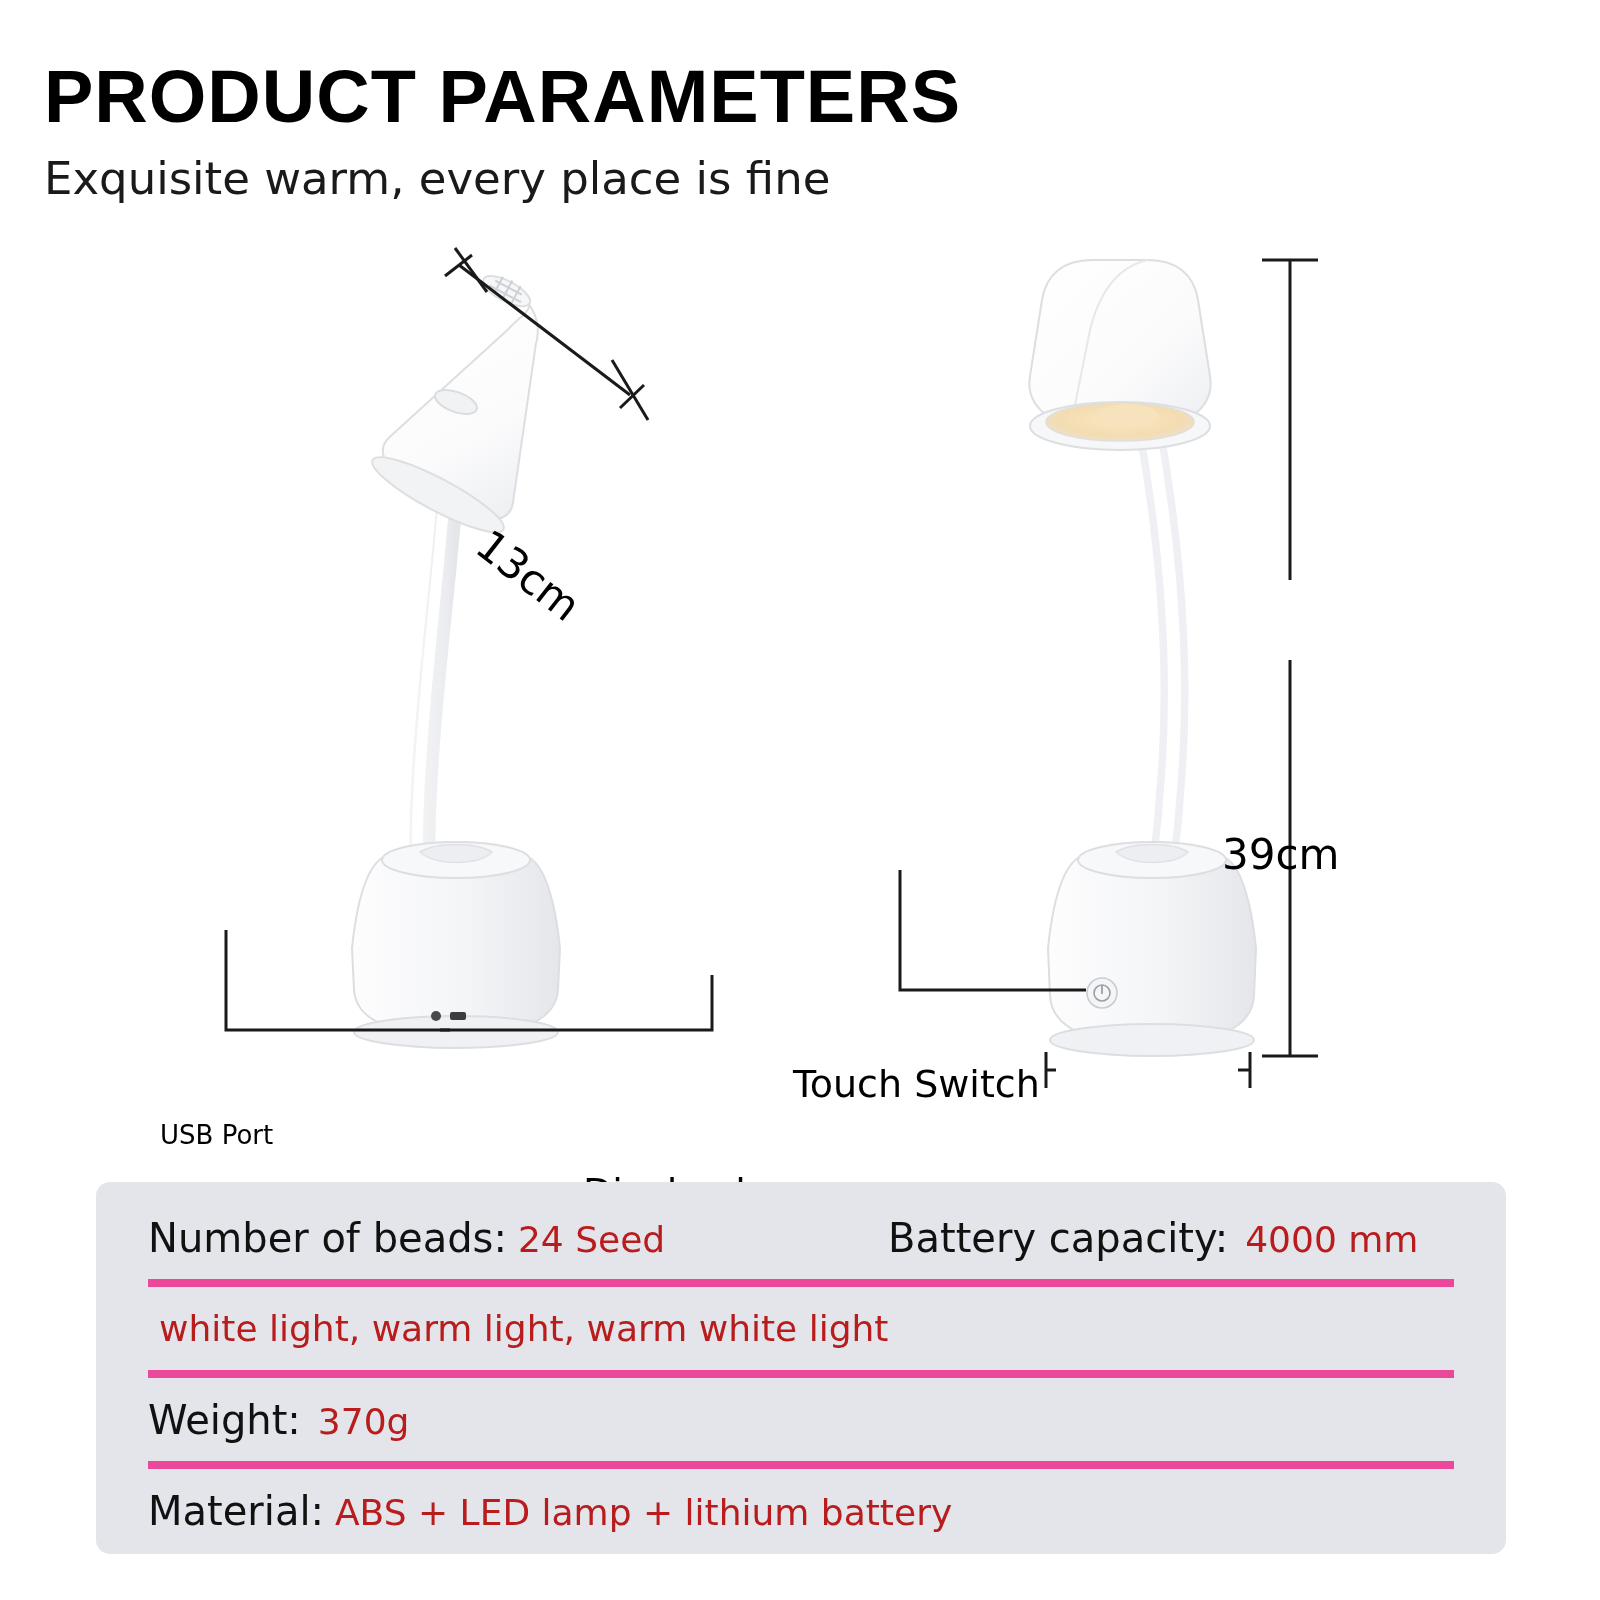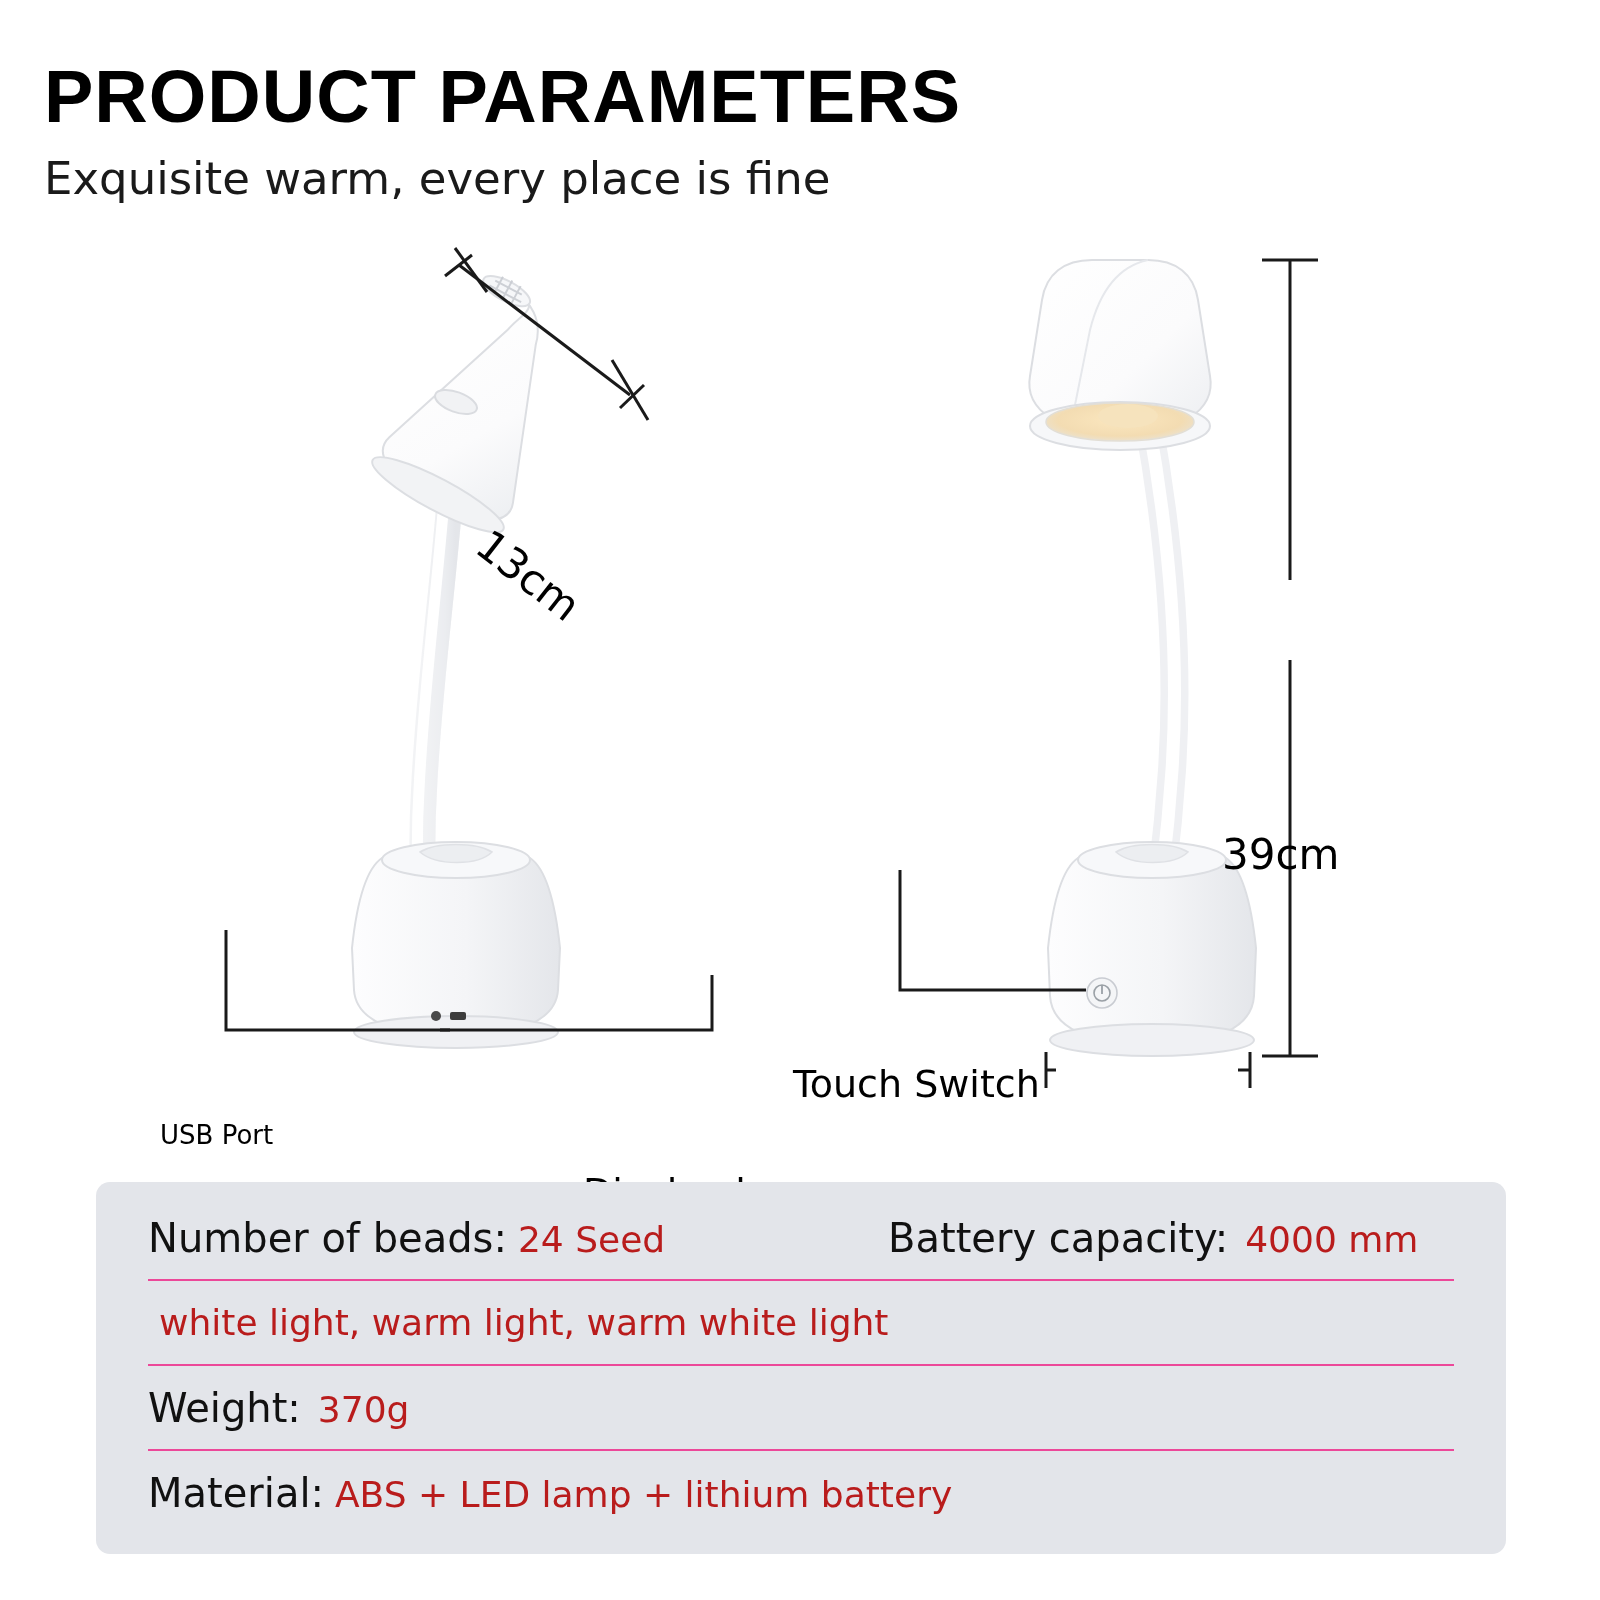--- a/index.html
+++ b/index.html
@@ -112,21 +112,21 @@
     border-radius: 14px;
     box-sizing: border-box;
     padding: 14px 0 14px 0;
   }
   .spec-row {
     position: relative;
     height: 83px;
     margin: 0 52px;
     display: flex;
     align-items: center;
-    border-bottom: 2px solid #ec4899;
+    border-bottom: 8px solid #ec4899;
   }
   .spec-row:last-child {
     border-bottom: none;
   }
   .spec-cell {
     display: flex;
     align-items: baseline;
     white-space: nowrap;
   }
   .spec-cell.left { flex: 0 0 740px; }

